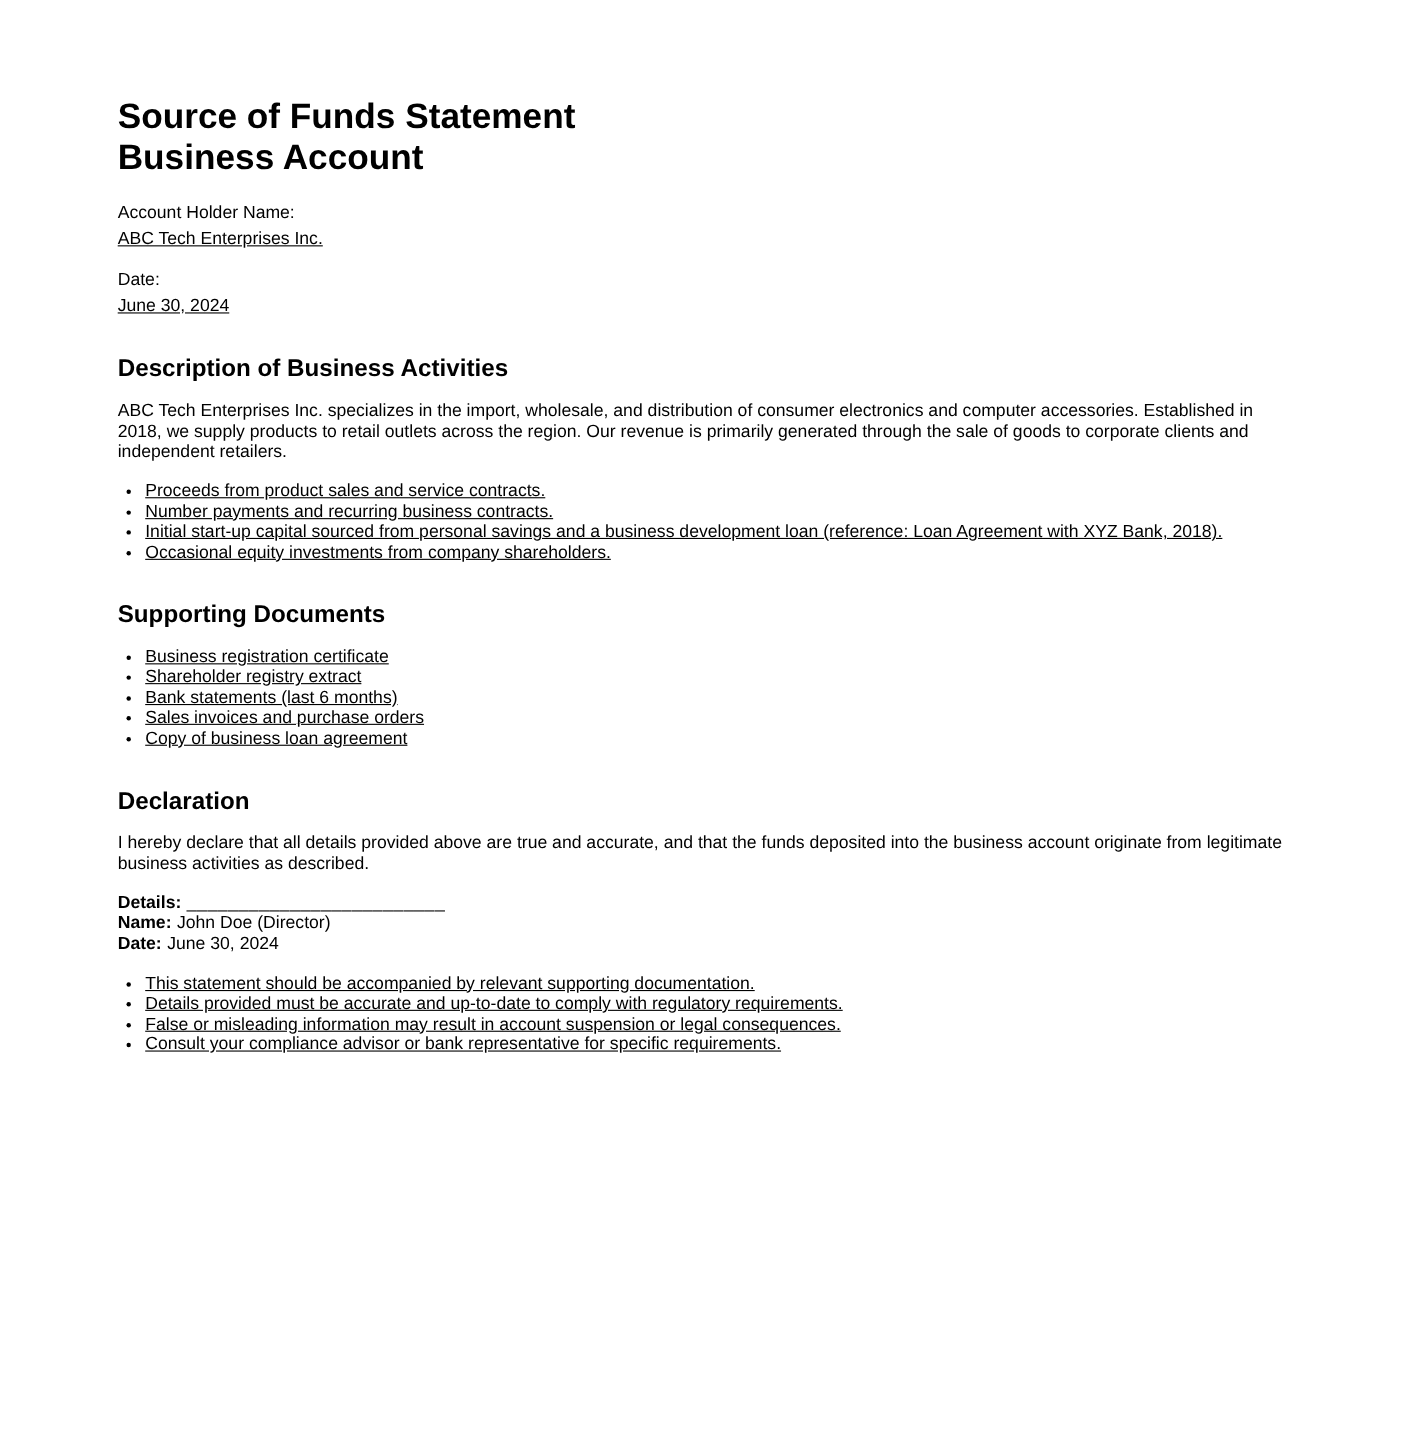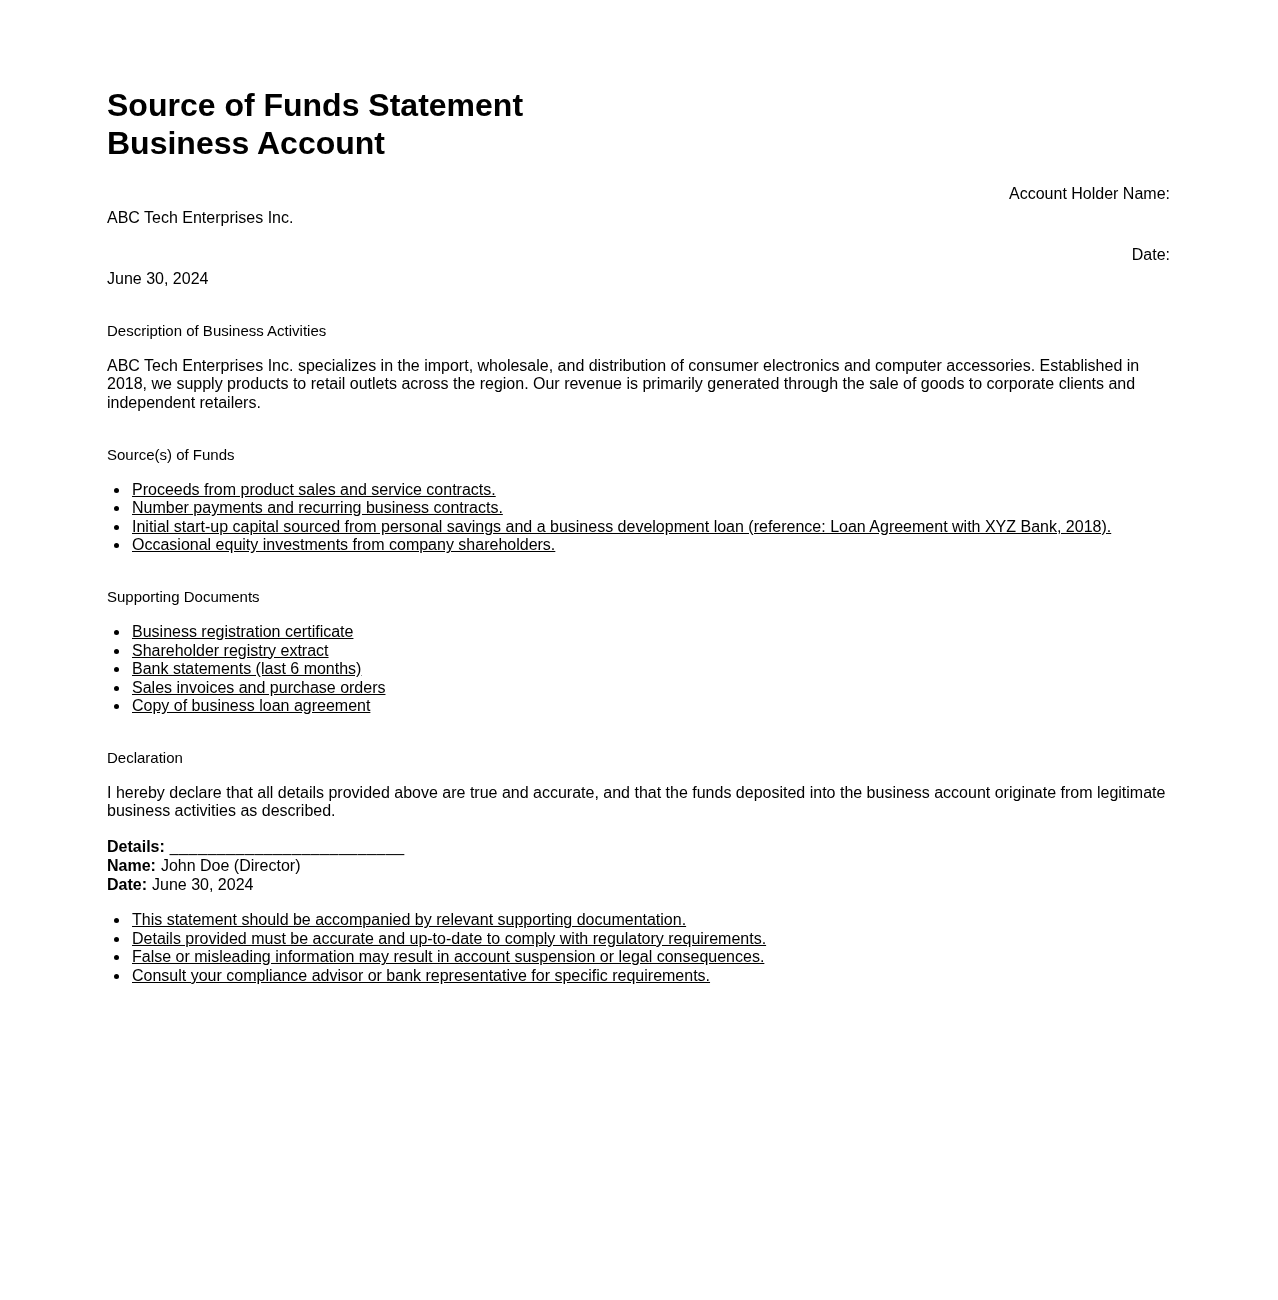--- a/index.html
+++ b/index.html
@@ -18,25 +18,25 @@
     overflow: hidden;
   }
   h1.doc-title {
     font-size: 32px;
     line-height: 1.2;
     font-weight: bold;
     margin: 0 0 22px 0;
   }
   h1.doc-title .line { display: block; }
   .field { margin: 19px 0; }
-  .field .label { display: block; margin-bottom: 5px; text-align: right; }
-  .field .value { display: block; }
+  .field .label { display: block; margin-bottom: 5px; }
+  .field .value { display: block; text-decoration: underline; }
   .section-heading {
-    font-size: 15px;
-    font-weight: normal;
+    font-size: 22px;
+    font-weight: bold;
     margin: 33px 0 17px 0;
     line-height: 1.2;
   }
   p.para { margin: 3px 0; }
   ul.doc-list {
     margin: 17px 0;
     padding-left: 23px;
     text-decoration: underline;
   }
   ul.doc-list li {
@@ -69,21 +69,20 @@
     <span class="label">Date:</span>
     <span class="value">June 30, 2024</span>
   </div>
 
   <section>
     <div class="section-heading">Description of Business Activities</div>
     <p class="para">ABC Tech Enterprises Inc. specializes in the import, wholesale, and distribution of consumer electronics and computer accessories. Established in 2018, we supply products to retail outlets across the region. Our revenue is primarily generated through the sale of goods to corporate clients and independent retailers.</p>
   </section>
 
   <section>
-    <div class="section-heading">Source(s) of Funds</div>
     <ul class="doc-list">
       <li>Proceeds from product sales and service contracts.</li>
       <li>Number payments and recurring business contracts.</li>
       <li>Initial start-up capital sourced from personal savings and a business development loan (reference: Loan Agreement with XYZ Bank, 2018).</li>
       <li>Occasional equity investments from company shareholders.</li>
     </ul>
   </section>
 
   <section>
     <div class="section-heading">Supporting Documents</div>

